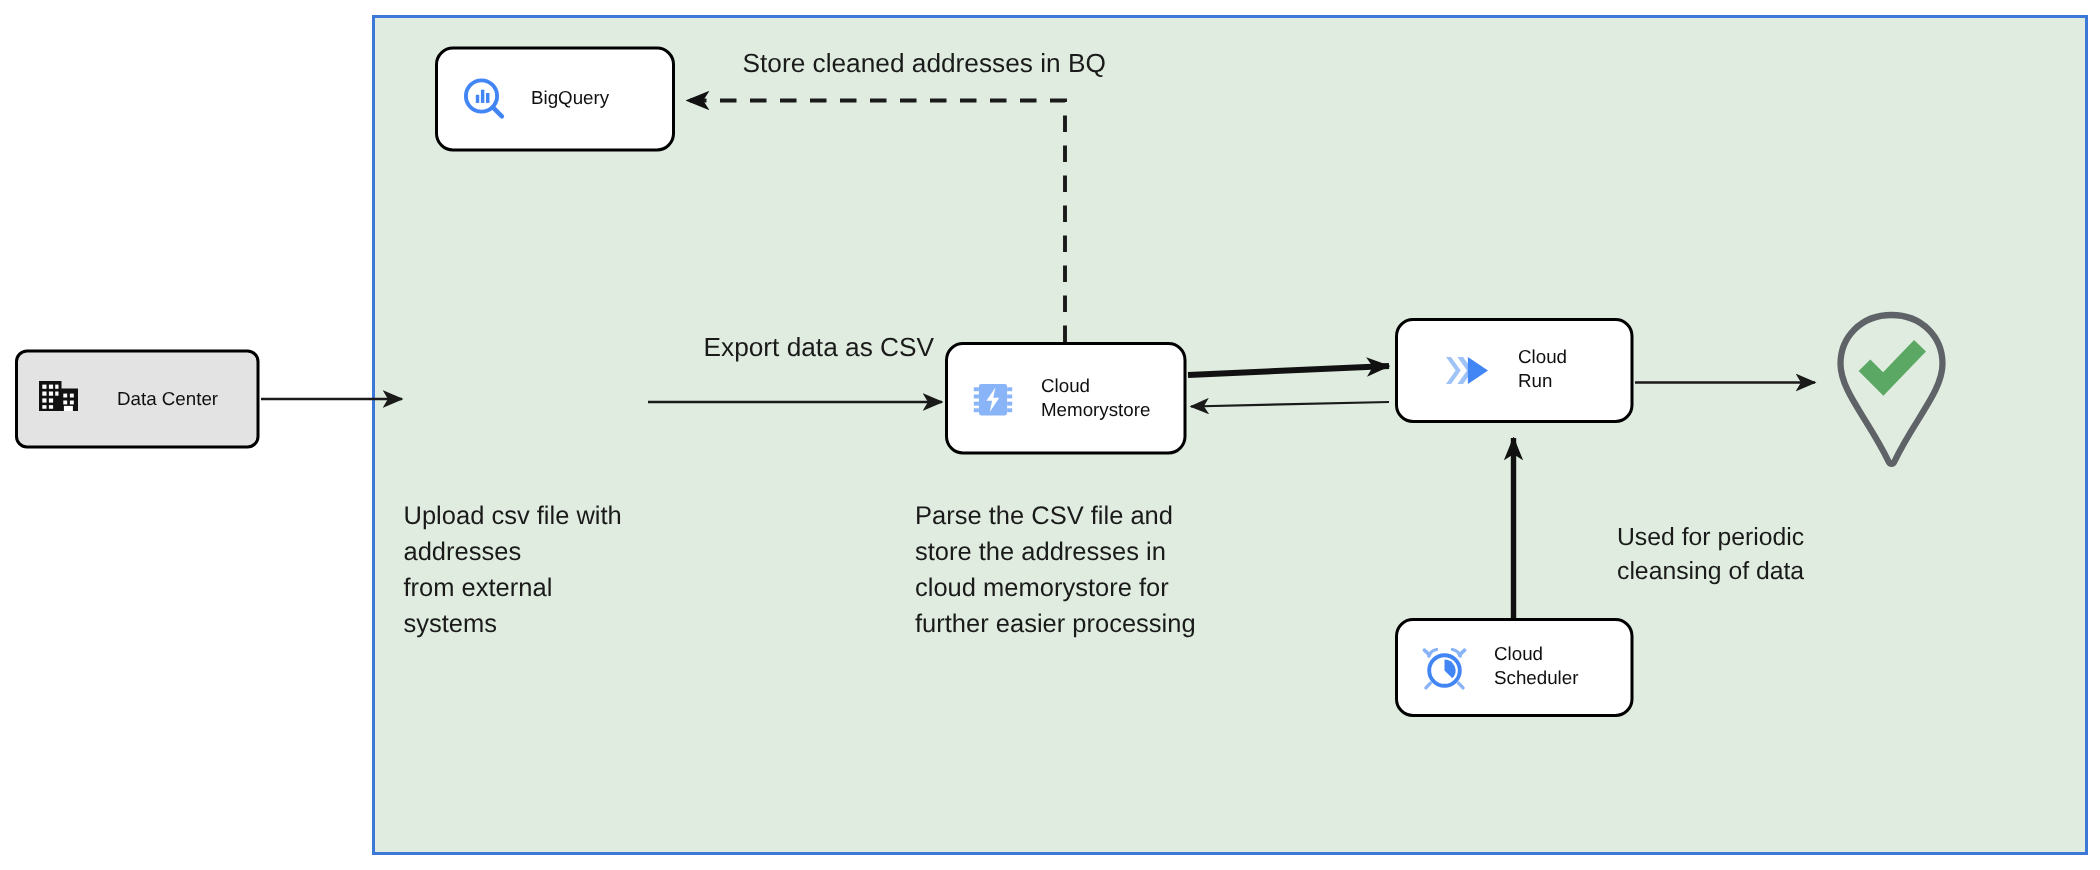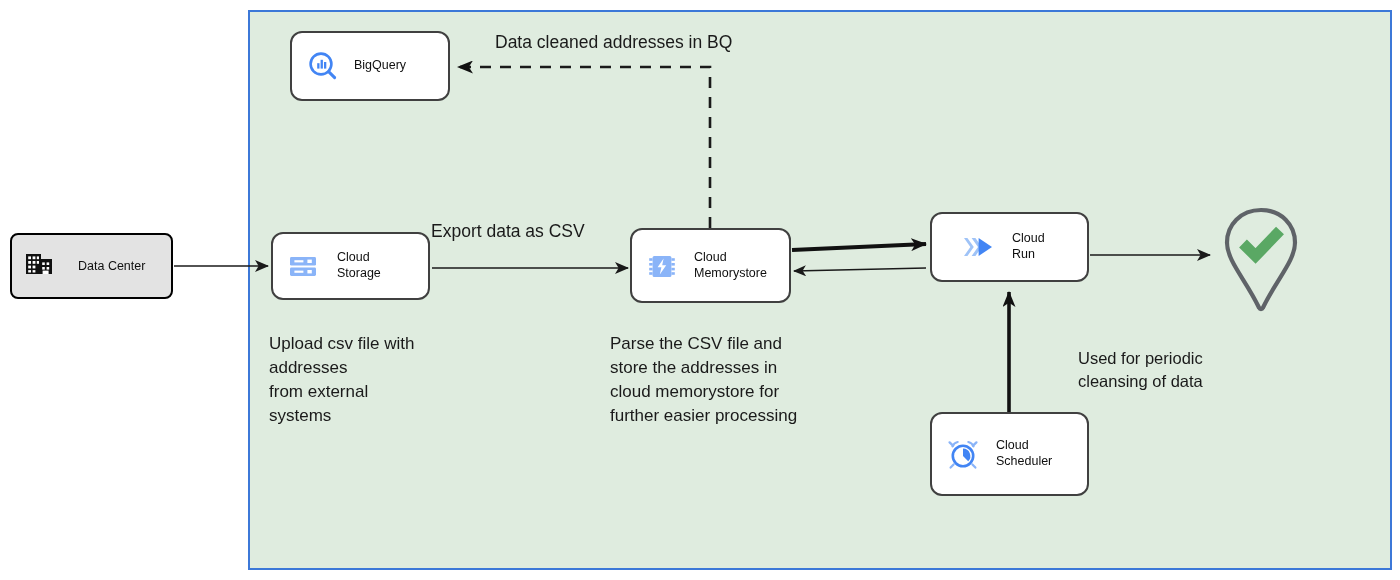--- a/index.html
+++ b/index.html
@@ -39,21 +39,21 @@
     box-sizing: border-box;
   }
 
   
   .node {
     position: absolute;
     box-sizing: border-box;
     display: flex;
     align-items: center;
     background: #ffffff;
-    border: 2px solid #404040;
+    border: 2px solid #000000;
     border-radius: 12px;
   }
   .node .node-label {
     font-size: 12.5px;
     color: #0f0f0f;
     line-height: 1.25;
     white-space: pre-line;
   }
   .node .icon-wrap {
     flex: 0 0 auto;
@@ -182,33 +182,20 @@
         <circle cx="14" cy="14" r="10.4" fill="none" stroke="#4285f4" stroke-width="2.6"></circle>
         <rect x="10.2" y="13.2" width="2.3" height="5.4" fill="#4285f4"></rect>
         <rect x="13.6" y="9.8" width="2.3" height="8.8" fill="#4285f4"></rect>
         <rect x="17" y="12" width="2.3" height="6.6" fill="#4285f4"></rect>
         <line x1="21.6" y1="21.6" x2="27.6" y2="27.6" stroke="#4285f4" stroke-width="3" stroke-linecap="round"></line>
       </svg>
     </span>
     <span class="node-label" style="margin-left:14px;">BigQuery</span>
   </div>
 
-  <div class="node" style="left:271px; top:232px; width:159px; height:68px; padding:0 14px;">
-    <span class="icon-wrap" style="width:32px;height:32px;">
-      <svg class="glyph" width="30" height="30" viewBox="0 0 30 30" xmlns="http://www.w3.org/2000/svg">
-        <rect x="2" y="6" width="26" height="8.6" rx="1.4" fill="#8ab4f8"></rect>
-        <rect x="2" y="16.4" width="26" height="8.6" rx="1.4" fill="#8ab4f8"></rect>
-        <rect x="6.4" y="9.2" width="9" height="2.2" fill="#ffffff"></rect>
-        <rect x="19.4" y="8.6" width="4.4" height="3.4" fill="#ffffff"></rect>
-        <rect x="6.4" y="19.6" width="9" height="2.2" fill="#ffffff"></rect>
-        <rect x="19.4" y="19" width="4.4" height="3.4" fill="#ffffff"></rect>
-      </svg>
-    </span>
-    <span class="node-label" style="margin-left:18px;">Cloud Storage</span>
-  </div>
 
   <div class="node" style="left:630px; top:228px; width:161px; height:75px; padding:16px 14px;">
     <span class="icon-wrap" style="width:32px;height:32px;">
       <svg class="glyph" width="30" height="30" viewBox="0 0 30 30" xmlns="http://www.w3.org/2000/svg">
         <g fill="#8ab4f8">
           <rect x="2.2" y="7.2" width="3.4" height="2.6"></rect>
           <rect x="2.2" y="12" width="3.4" height="2.6"></rect>
           <rect x="2.2" y="16.8" width="3.4" height="2.6"></rect>
           <rect x="2.2" y="21.2" width="3.4" height="2.6"></rect>
           <rect x="24.4" y="7.2" width="3.4" height="2.6"></rect>
@@ -228,44 +215,44 @@
     <span class="icon-wrap" style="width:36px;height:32px;">
       <svg class="glyph" width="34" height="30" viewBox="0 0 34 30" xmlns="http://www.w3.org/2000/svg">
         <path d="M3 6 L9.4 15 L3 24 L6.4 24 L12.8 15 L6.4 6 Z" fill="#9fc3f7"></path>
         <path d="M10.6 6 L17 15 L10.6 24 L14.4 24 L20.8 15 L14.4 6 Z" fill="#9fc3f7"></path>
         <path d="M17.6 6 L31 15 L17.6 24 Z" fill="#4285f4"></path>
       </svg>
     </span>
     <span class="node-label" style="margin-left:16px;">Cloud Run</span>
   </div>
 
-  <div class="node" style="left:930px; top:412px; width:159px; height:84px; padding:0 14px;">
+  <div class="node" style="left:930px; top:412px; width:159px; height:66px; padding:0 14px;">
     <span class="icon-wrap" style="width:34px;height:34px;">
       <svg class="glyph" width="32" height="32" viewBox="0 0 32 32" xmlns="http://www.w3.org/2000/svg">
         <path d="M6 7.6 L2.6 4.4 M26 7.6 L29.4 4.4" stroke="#8ab4f8" stroke-width="2.4" stroke-linecap="round" fill="none"></path>
         <path d="M5.5 8.4 a7 7 0 0 1 5.2 -4.4" stroke="#8ab4f8" stroke-width="2.2" fill="none" stroke-linecap="round"></path>
         <path d="M26.5 8.4 a7 7 0 0 0 -5.2 -4.4" stroke="#8ab4f8" stroke-width="2.2" fill="none" stroke-linecap="round"></path>
         <circle cx="16" cy="18" r="10.2" fill="none" stroke="#4285f4" stroke-width="2.6"></circle>
         <path d="M16 18 L16 10.6 A7.4 7.4 0 0 1 21.2 23.2 Z" fill="#4285f4"></path>
         <path d="M6.6 26.4 L3.6 29.6 M25.4 26.4 L28.4 29.6" stroke="#8ab4f8" stroke-width="2.2" stroke-linecap="round"></path>
       </svg>
     </span>
     <span class="node-label" style="margin-left:16px;">Cloud Scheduler</span>
   </div>
 
   <div style="position:absolute; left:1220px; top:206px; width:82px; height:108px;">
     <svg class="glyph" width="82" height="108" viewBox="0 0 82 108" xmlns="http://www.w3.org/2000/svg">
       <path d="M41 4 C20.5 4 7 19 7 36.5 C7 55 26 74 39.2 102 C39.9 103.6 42.1 103.6 42.8 102 C56 74 75 55 75 36.5 C75 19 61.5 4 41 4 Z" fill="none" stroke="#5f6368" stroke-width="4.2"></path>
       <path d="M23 37.5 L35.5 50 L60 24.5" fill="none" stroke="#5aa864" stroke-width="11" stroke-linecap="butt" stroke-linejoin="miter"></path>
     </svg>
   </div>
 
-  <div class="edge-label" style="left:495px; top:32px;">Data cleaned addresses in BQ</div>
-
-  <div class="edge-label" style="left:431px; top:221px;text-align:center;">Export data as CSV</div>
+  <div class="edge-label" style="left:495px; top:32px;">Store cleaned addresses in BQ</div>
+
+  <div class="edge-label" style="left:469px; top:221px;text-align:center;">Export data as CSV</div>
 
   <div class="note" style="left:1030px; top:347px; font-size:16.5px;margin-left:48px;">Used for periodic
 cleansing of data</div>
 
   <div class="note" style="left:269px; top:332px;">Upload csv file with
 addresses
 from external
 systems</div>
 
   <div class="note" style="left:610px; top:332px;">Parse the CSV file and

